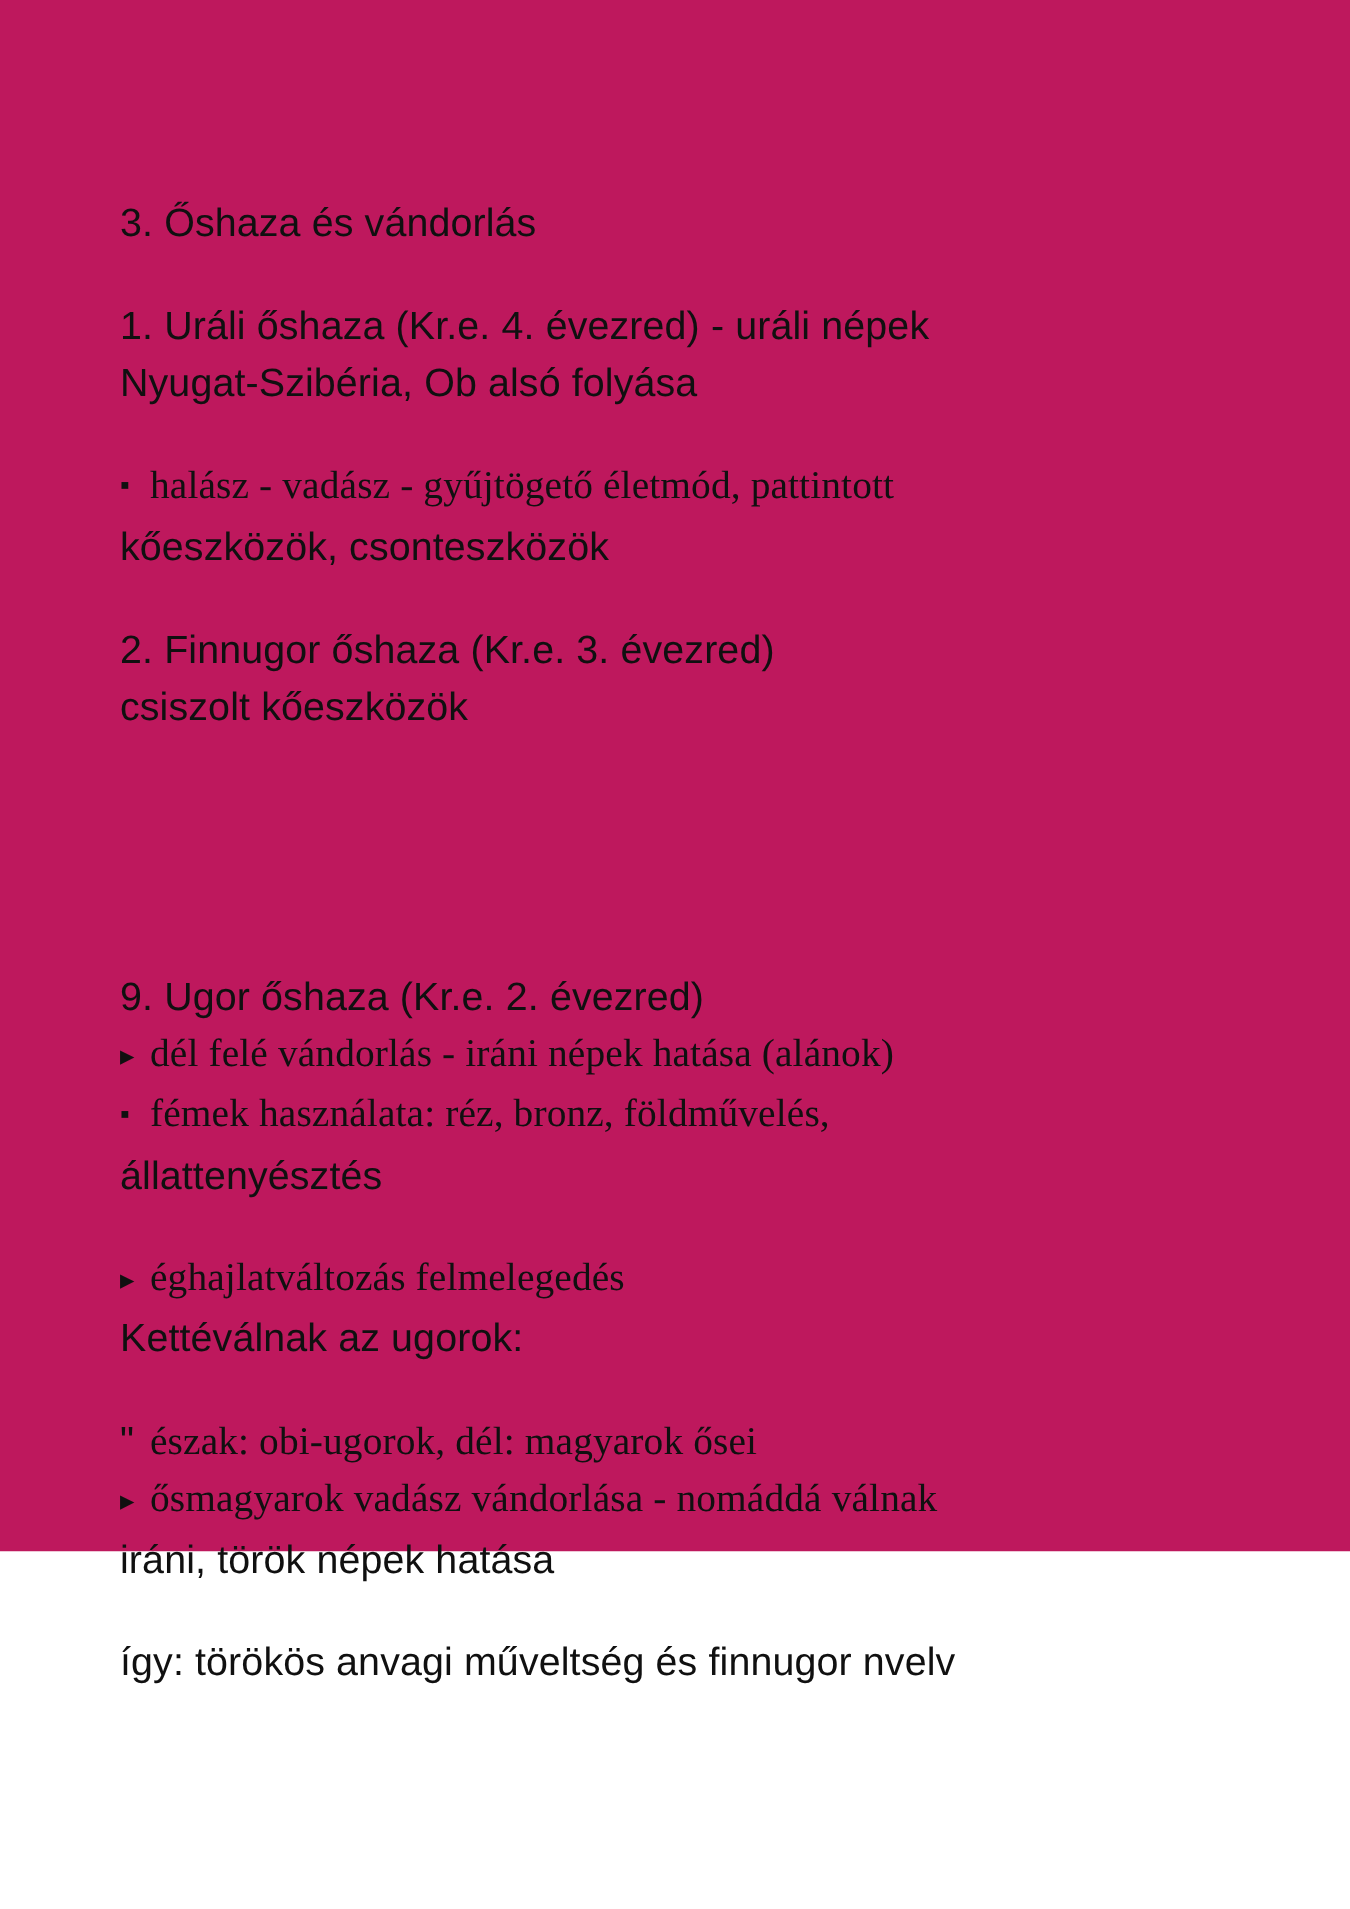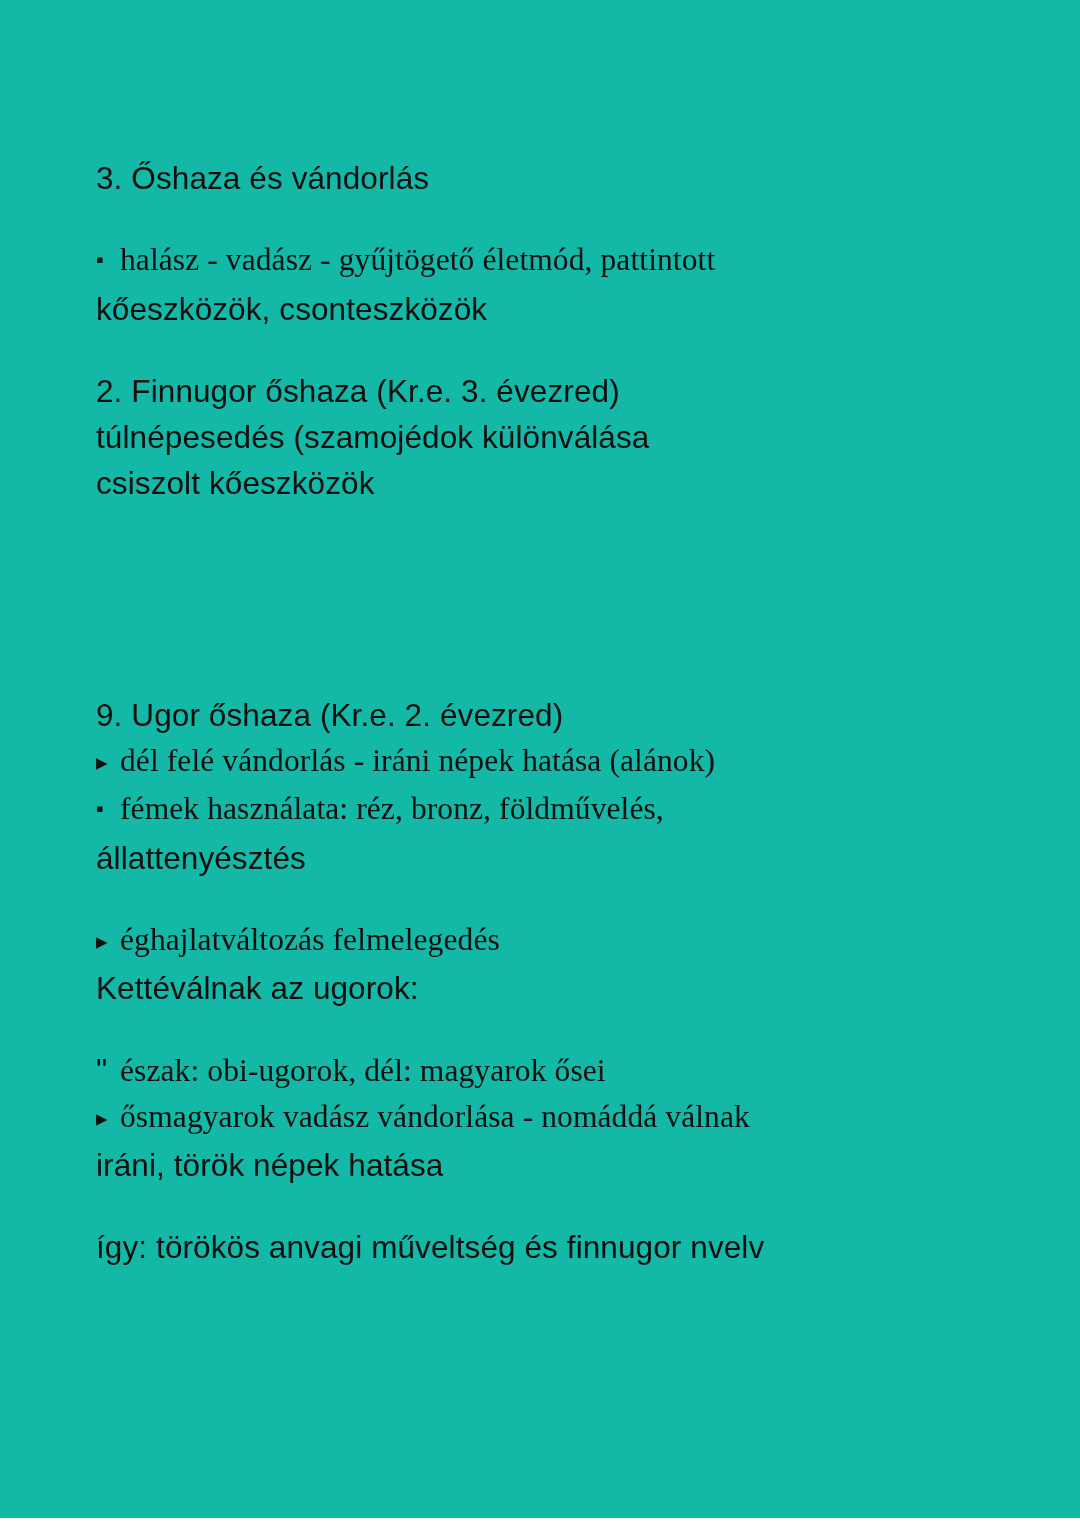--- a/index.html
+++ b/index.html
@@ -14,22 +14,22 @@
     height: 1527px;
     font-family: "Liberation Sans", sans-serif;
     color: #101010;
     -webkit-font-smoothing: antialiased;
     overflow: hidden;
   }
 
   .page {
     position: relative;
     width: 1080px;
-    height: 1518px;
-    background: #14b8a6;
+    height: 1241px;
+    background: #be185d;
     box-sizing: border-box;
     padding: 155px 90px 0 96px;
   }
 
   .block {
     margin: 0 0 36px 0;
   }
 
   .block.gap-large {
     margin-bottom: 186px;
@@ -86,26 +86,29 @@
 </style>
 </head>
 <body>
 
 <div class="page">
   <div id="doc-body">
       <div class="block">
         <div class="line">3. Őshaza és vándorlás</div>
       </div>
       <div class="block">
+        <div class="line">1. Uráli őshaza (Kr.e. 4. évezred) - uráli népek</div>
+        <div class="line">Nyugat-Szibéria, Ob alsó folyása</div>
+      </div>
+      <div class="block">
         <div class="line bulleted"><span class="bullet square">▪</span><span class="line-text">halász - vadász - gyűjtögető életmód, pattintott</span></div>
         <div class="line">kőeszközök, csonteszközök</div>
       </div>
       <div class="block gap-large">
         <div class="line">2. Finnugor őshaza (Kr.e. 3. évezred)</div>
-        <div class="line">túlnépesedés (szamojédok különválása</div>
         <div class="line">csiszolt kőeszközök</div>
       </div>
       <div class="block">
         <div class="line">9. Ugor őshaza (Kr.e. 2. évezred)</div>
         <div class="line bulleted"><span class="bullet triangle">▸</span><span class="line-text">dél felé vándorlás - iráni népek hatása (alánok)</span></div>
         <div class="line bulleted"><span class="bullet square">▪</span><span class="line-text">fémek használata: réz, bronz, földművelés,</span></div>
         <div class="line">állattenyésztés</div>
       </div>
       <div class="block">
         <div class="line bulleted"><span class="bullet triangle">▸</span><span class="line-text">éghajlatváltozás felmelegedés</span></div>

